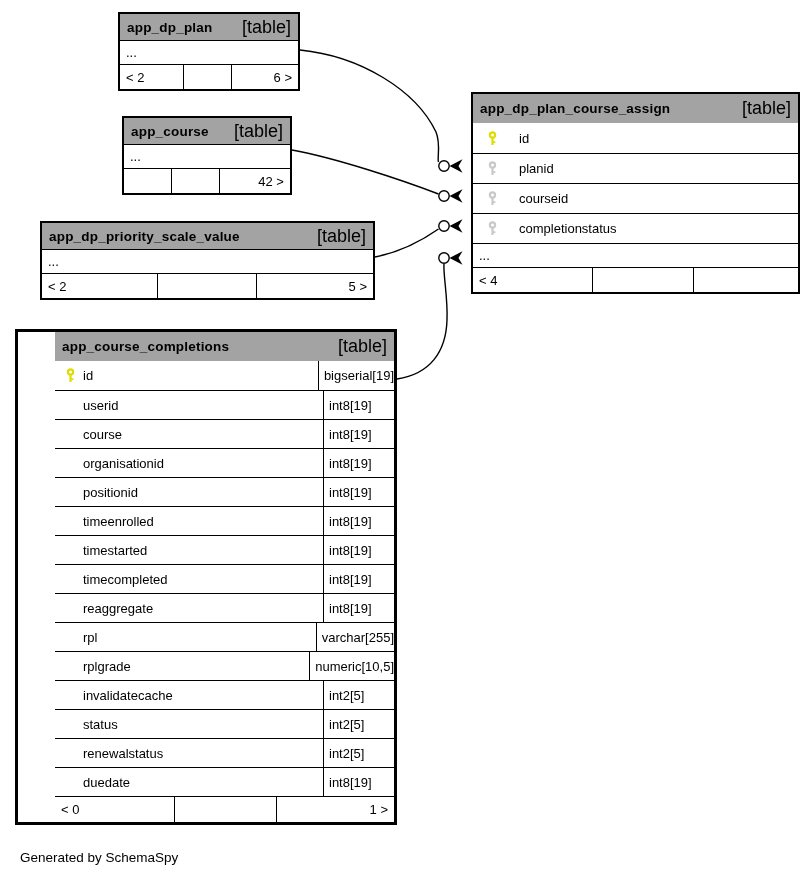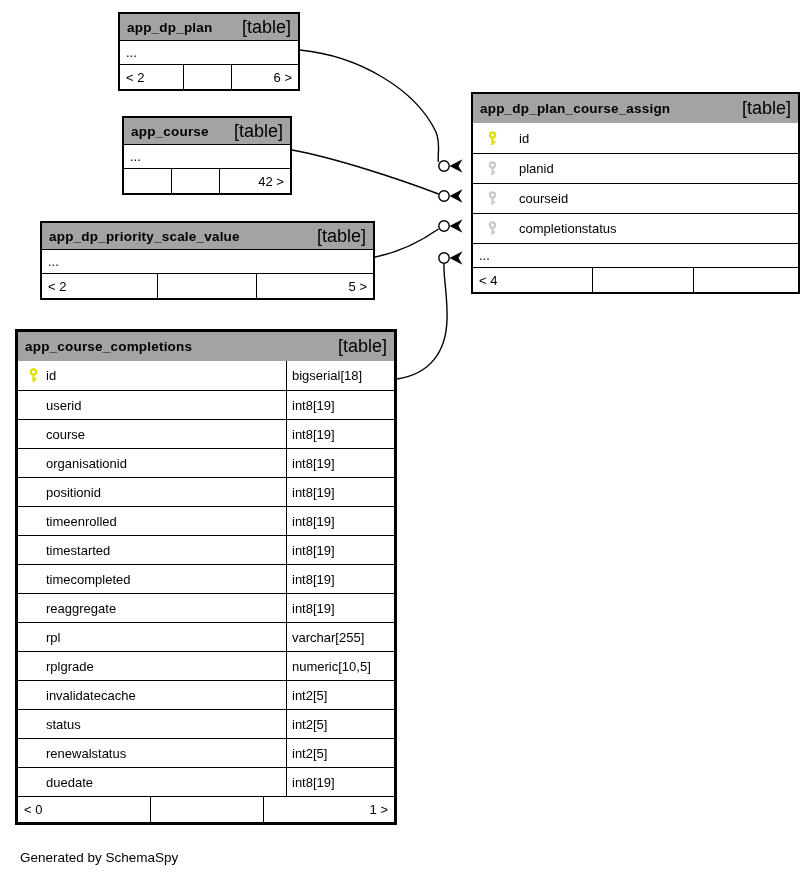--- a/index.html
+++ b/index.html
@@ -187,36 +187,36 @@
   </div>
 
   <div class="dots-row">...</div>
   <div class="tfoot" style="height:25px;">
     <span class="fcell" style="width:37%;">&lt; 4</span>
     <span class="fcell" style="width:31%;"></span>
     <span class="fcell" style="width:32%;"></span>
   </div>
 </div>
 
-<div class="table-box thick" style="left:15px;top:329px;width:382px;">
+<div class="table-box thick" style="left:15px;top:329px;width:382px;padding-left:37px;">
   <div class="thead h29">
     <span class="tname">app_course_completions</span>
     <span class="ttag">[table]</span>
   </div>
 
   <div class="col-row" style="height:29px;border-top:none;">
     <span class="keycell" style="width:28px;padding-left:9px;">
       <svg width="13" height="15" viewBox="0 0 13 15">
         <circle cx="6.5" cy="4" r="2.6" fill="none" stroke="#dddd00" stroke-width="2.2"></circle>
         <line x1="6.5" y1="6.6" x2="6.5" y2="14" stroke="#dddd00" stroke-width="2.2"></line>
         <line x1="6.5" y1="11.2" x2="9.4" y2="11.2" stroke="#dddd00" stroke-width="1.8"></line>
       </svg>
     </span>
     <span class="cname" style="width:240px;">id</span>
-    <span class="ctype">bigserial[18]</span>
+    <span class="ctype">bigserial[19]</span>
   </div>
   <div class="col-row" style="height:29px;">
     <span class="keycell" style="width:28px;"></span>
     <span class="cname" style="width:240px;">userid</span>
     <span class="ctype">int8[19]</span>
   </div>
   <div class="col-row" style="height:29px;">
     <span class="keycell" style="width:28px;"></span>
     <span class="cname" style="width:240px;">course</span>
     <span class="ctype">int8[19]</span>

